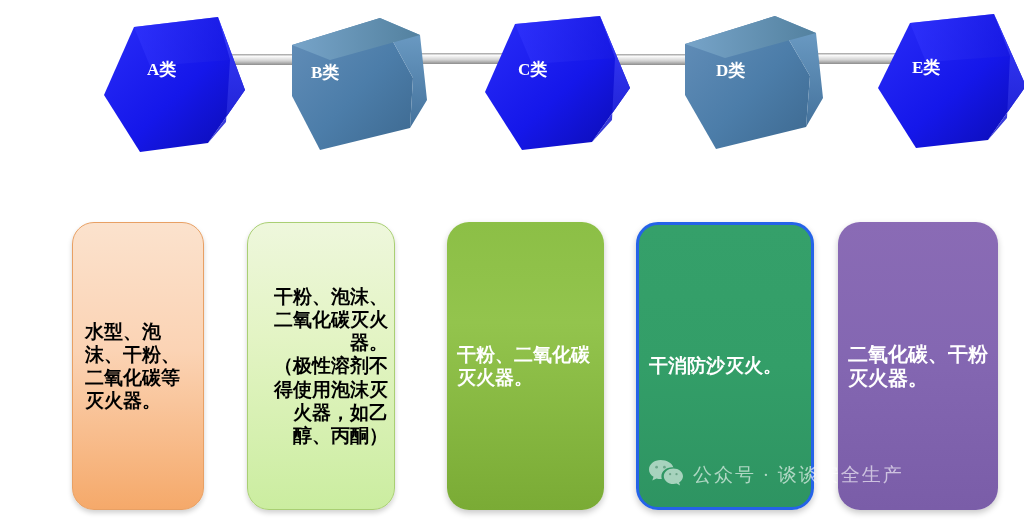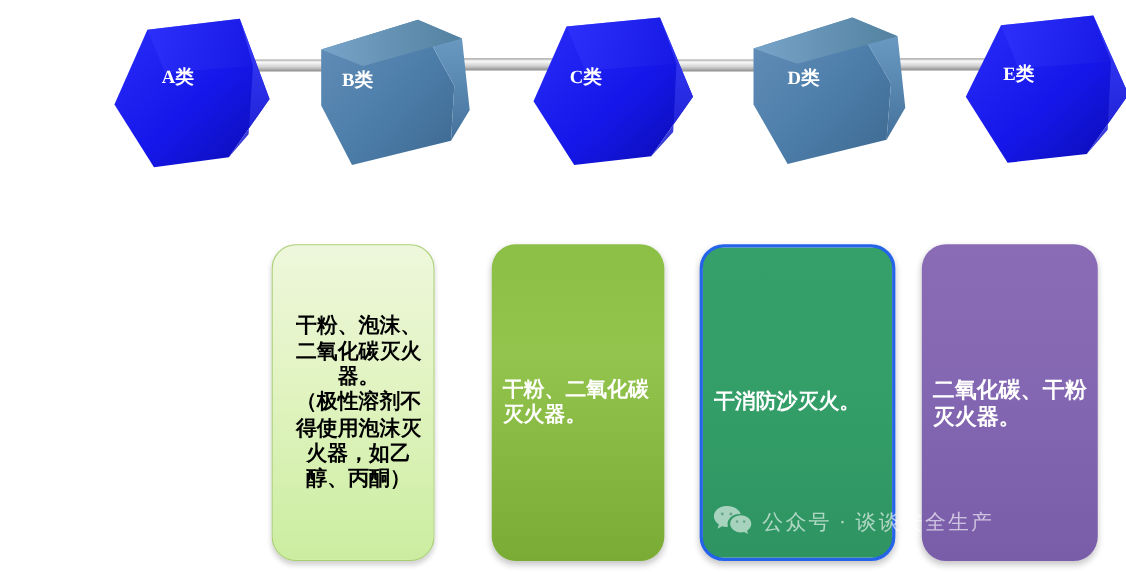--- a/index.html
+++ b/index.html
@@ -82,21 +82,21 @@
     left: 247px;
     width: 148px;
     background: linear-gradient(to bottom, #eef7dc 0%, #e3f4c4 40%, #cbeda0 100%);
     border: 1px solid #a9cf73;
     box-shadow: 0 3px 5px rgba(0,0,0,0.18);
   }
   #card-b .card-text {
     color: #000000;
     font-size: 19px;
     padding: 0 6px 0 16px;
-    text-align: center;
+    text-align: right;
   }
 
   
   #card-c {
     left: 447px;
     width: 157px;
     background: linear-gradient(to bottom, #8cbf46 0%, #93c44d 35%, #7aab35 100%);
     box-shadow: 0 3px 6px rgba(0,0,0,0.22);
   }
   #card-c .card-text {
@@ -237,20 +237,23 @@
       <polygon points="848,88 880,23 964,14 996,86 958,140 886,148" fill="url(#gradBrightFace)"></polygon>
       <polygon points="964,14 996,86 958,140 977,118 980,56" fill="url(#gradBrightSide)" opacity="0.9"></polygon>
       <polygon points="880,23 964,14 980,56 896,62" fill="url(#gradBrightTop)" opacity="0.55"></polygon>
       <text class="cube-label" x="882" y="73">E类</text>
     </g>
   </svg>
 </div>
 
 <div id="cards-row">
 
+  <div class="card" id="card-a">
+    <div class="card-text">水型、泡沫、干粉、二氧化碳等灭火器。</div>
+  </div>
 
   <div class="card" id="card-b">
     <div class="card-text">干粉、泡沫、二氧化碳灭火器。
 （极性溶剂不得使用泡沫灭火器，如乙醇、丙酮）</div>
   </div>
 
   <div class="card" id="card-c">
     <div class="card-text">干粉、二氧化碳灭火器。</div>
   </div>
 

